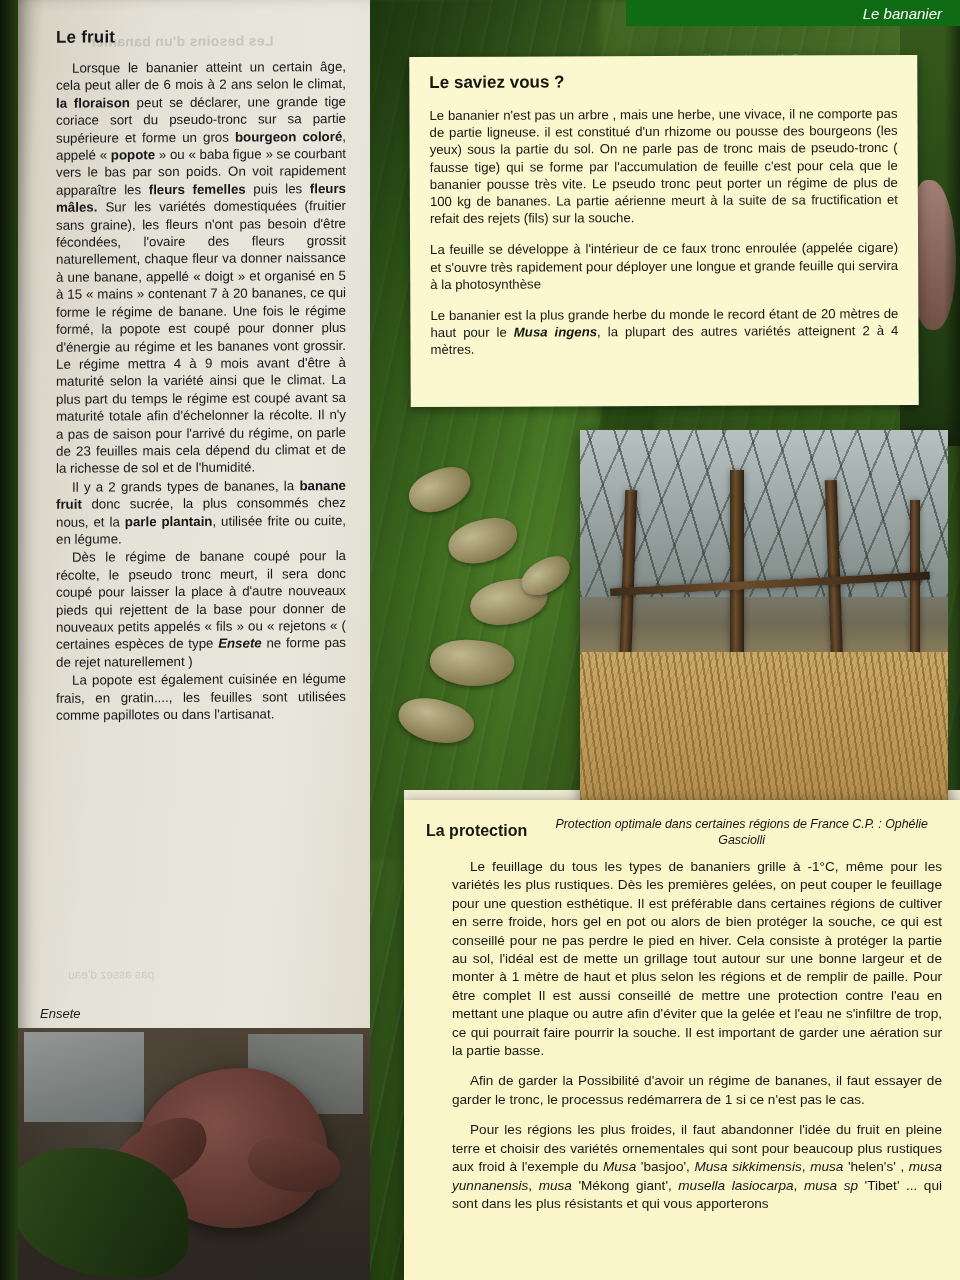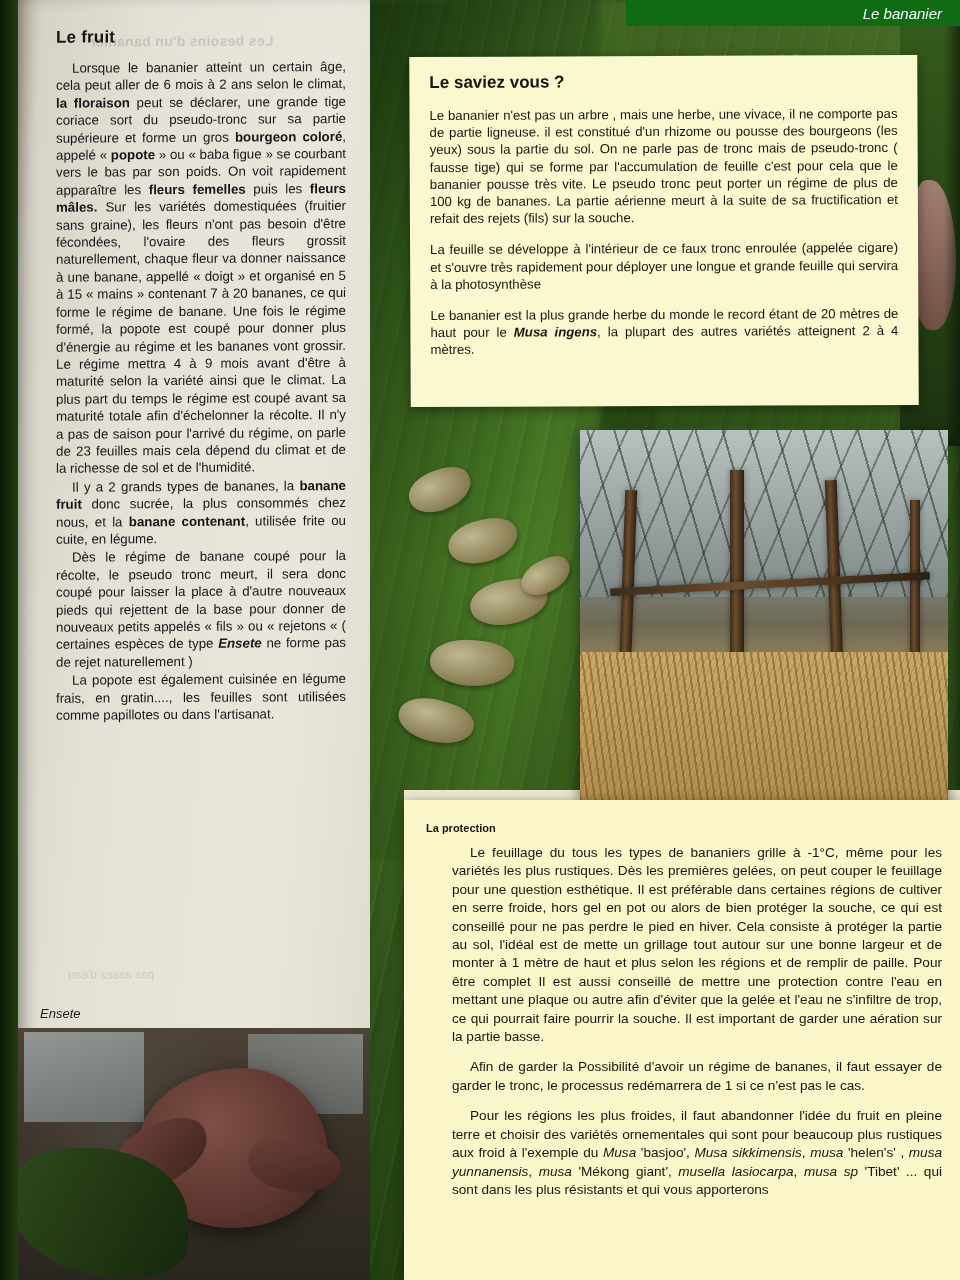--- a/index.html
+++ b/index.html
@@ -186,21 +186,21 @@
 
   #panel-protection {
     left: 404px; top: 800px; width: 556px; height: 480px;
     padding: 14px 18px 10px 22px;
     background: #fbf6c9;
   }
   .protect-head {
     display: flex; align-items: flex-start; gap: 14px; margin-bottom: 10px;
   }
   .protect-head h2 {
-    margin: 8px 0 0 0; font-size: 11px; font-weight: bold; white-space: nowrap;
+    margin: 8px 0 0 0; font-size: 16px; font-weight: bold; white-space: nowrap;
   }
   .photo-credit {
     font-size: 12.4px; font-style: italic; line-height: 16px; text-align: center;
     flex: 1; padding-top: 2px; color: #141410;
   }
   #panel-protection p {
     margin: 0 0 12px 0;
     font-size: 13.6px; line-height: 18.4px; text-align: justify;
   }
   #panel-protection p.indent { text-indent: 18px; margin-left: 26px; }
@@ -273,21 +273,21 @@
   <div class="banner-ghost">Culture et entretien</div>
 
   <div class="left-page">
     <div class="ghost-title">Les besoins d'un bananier</div>
     <div class="ghost-2">pas assez d'eau</div>
 
     <div class="left-content">
       <h1 class="sec-title">Le fruit</h1>
       <div class="body-col">
         <p>Lorsque le bananier atteint un certain âge, cela peut aller de 6 mois à 2 ans selon le climat, <b>la floraison</b> peut se déclarer, une grande tige coriace sort du pseudo-tronc sur sa partie supérieure et forme un gros <b>bourgeon coloré</b>, appelé « <b>popote</b> » ou « baba figue » se courbant vers le bas par son poids. On voit rapidement apparaître les <b>fleurs femelles</b> puis les <b>fleurs mâles.</b> Sur les variétés domestiquées (fruitier sans graine), les fleurs n'ont pas besoin d'être fécondées, l'ovaire des fleurs grossit naturellement, chaque fleur va donner naissance à une banane, appellé « doigt » et organisé en 5 à 15 « mains » contenant 7 à 20 bananes, ce qui forme le régime de banane. Une fois le régime formé, la popote est coupé pour donner plus d'énergie au régime et les bananes vont grossir. Le régime mettra 4 à 9 mois avant d'être à maturité selon la variété ainsi que le climat. La plus part du temps le régime est coupé avant sa maturité totale afin d'échelonner la récolte. Il n'y a pas de saison pour l'arrivé du régime, on parle de 23 feuilles mais cela dépend du climat et de la richesse de sol et de l'humidité.</p>
-        <p>Il y a 2 grands types de bananes, la <b>banane fruit</b> donc sucrée, la plus consommés chez nous, et la <b>banane contenant</b>, utilisée frite ou cuite, en légume.</p>
+        <p>Il y a 2 grands types de bananes, la <b>banane fruit</b> donc sucrée, la plus consommés chez nous, et la <b>parle plantain</b>, utilisée frite ou cuite, en légume.</p>
         <p>Dès le régime de banane coupé pour la récolte, le pseudo tronc meurt, il sera donc coupé pour laisser la place à d'autre nouveaux pieds qui rejettent de la base pour donner de nouveaux petits appelés « fils » ou « rejetons « ( certaines espèces de type <i>Ensete</i> ne forme pas de rejet naturellement )</p>
         <p>La popote est également cuisinée en légume frais, en gratin...., les feuilles sont utilisées comme papillotes ou dans l'artisanat.</p>
       </div>
     </div>
   </div>
 
   <div class="caption-ensete">Ensete</div>
 
   <div class="photo-ensete">
     <div class="ensete-window"></div>
@@ -311,19 +311,21 @@
     <div class="post" style="left:150px; top:40px; width:14px; height:320px;"></div>
     <div class="post" style="left:250px; top:50px; width:12px; height:300px; transform:rotate(-2deg);"></div>
     <div class="post" style="left:330px; top:70px; width:10px; height:260px;"></div>
     <div class="post" style="left:30px; top:150px; width:320px; height:8px; transform:rotate(-3deg);"></div>
     <div class="straw"></div>
   </div>
 
   <div class="panel" id="panel-protection">
     <div class="protect-head">
       <h2>La protection</h2>
+      <div class="photo-credit">Protection optimale dans certaines
+régions de France  C.P. : Ophélie Gasciolli</div>
     </div>
     <p class="indent">Le feuillage du tous les types de bananiers grille à -1°C, même pour les variétés les plus rustiques. Dès les premières gelées, on peut couper le feuillage pour une question esthétique. Il est préférable dans certaines régions de cultiver en serre froide, hors gel en pot ou alors de bien protéger la souche, ce qui est conseillé pour ne pas perdre le pied en hiver. Cela consiste à protéger la partie au sol, l'idéal est de mette un grillage tout autour sur une bonne largeur et de monter à 1 mètre de haut et plus selon les régions et de remplir de paille. Pour être complet Il est aussi conseillé de mettre une protection contre l'eau en mettant une plaque ou autre afin d'éviter que la gelée et l'eau ne s'infiltre de trop, ce qui pourrait faire pourrir la souche. Il est important de garder une aération sur la partie basse.</p>
     <p class="indent">Afin de garder la Possibilité d'avoir un régime de bananes, il faut essayer de garder le tronc, le processus redémarrera de 1 si ce n'est pas le cas.</p>
     <p class="indent">Pour les régions les plus froides, il faut abandonner l'idée du fruit en pleine terre et choisir des variétés ornementales qui sont pour beaucoup plus rustiques aux froid à l'exemple du <i>Musa</i> 'basjoo', <i>Musa sikkimensis</i>, <i>musa</i> 'helen's' , <i>musa yunnanensis</i>, <i>musa</i> 'Mékong giant', <i>musella lasiocarpa</i>, <i>musa sp</i> 'Tibet' ... qui sont dans les plus résistants et qui vous apporterons</p>
   </div>
 
 </div>
 
 </body></html>

